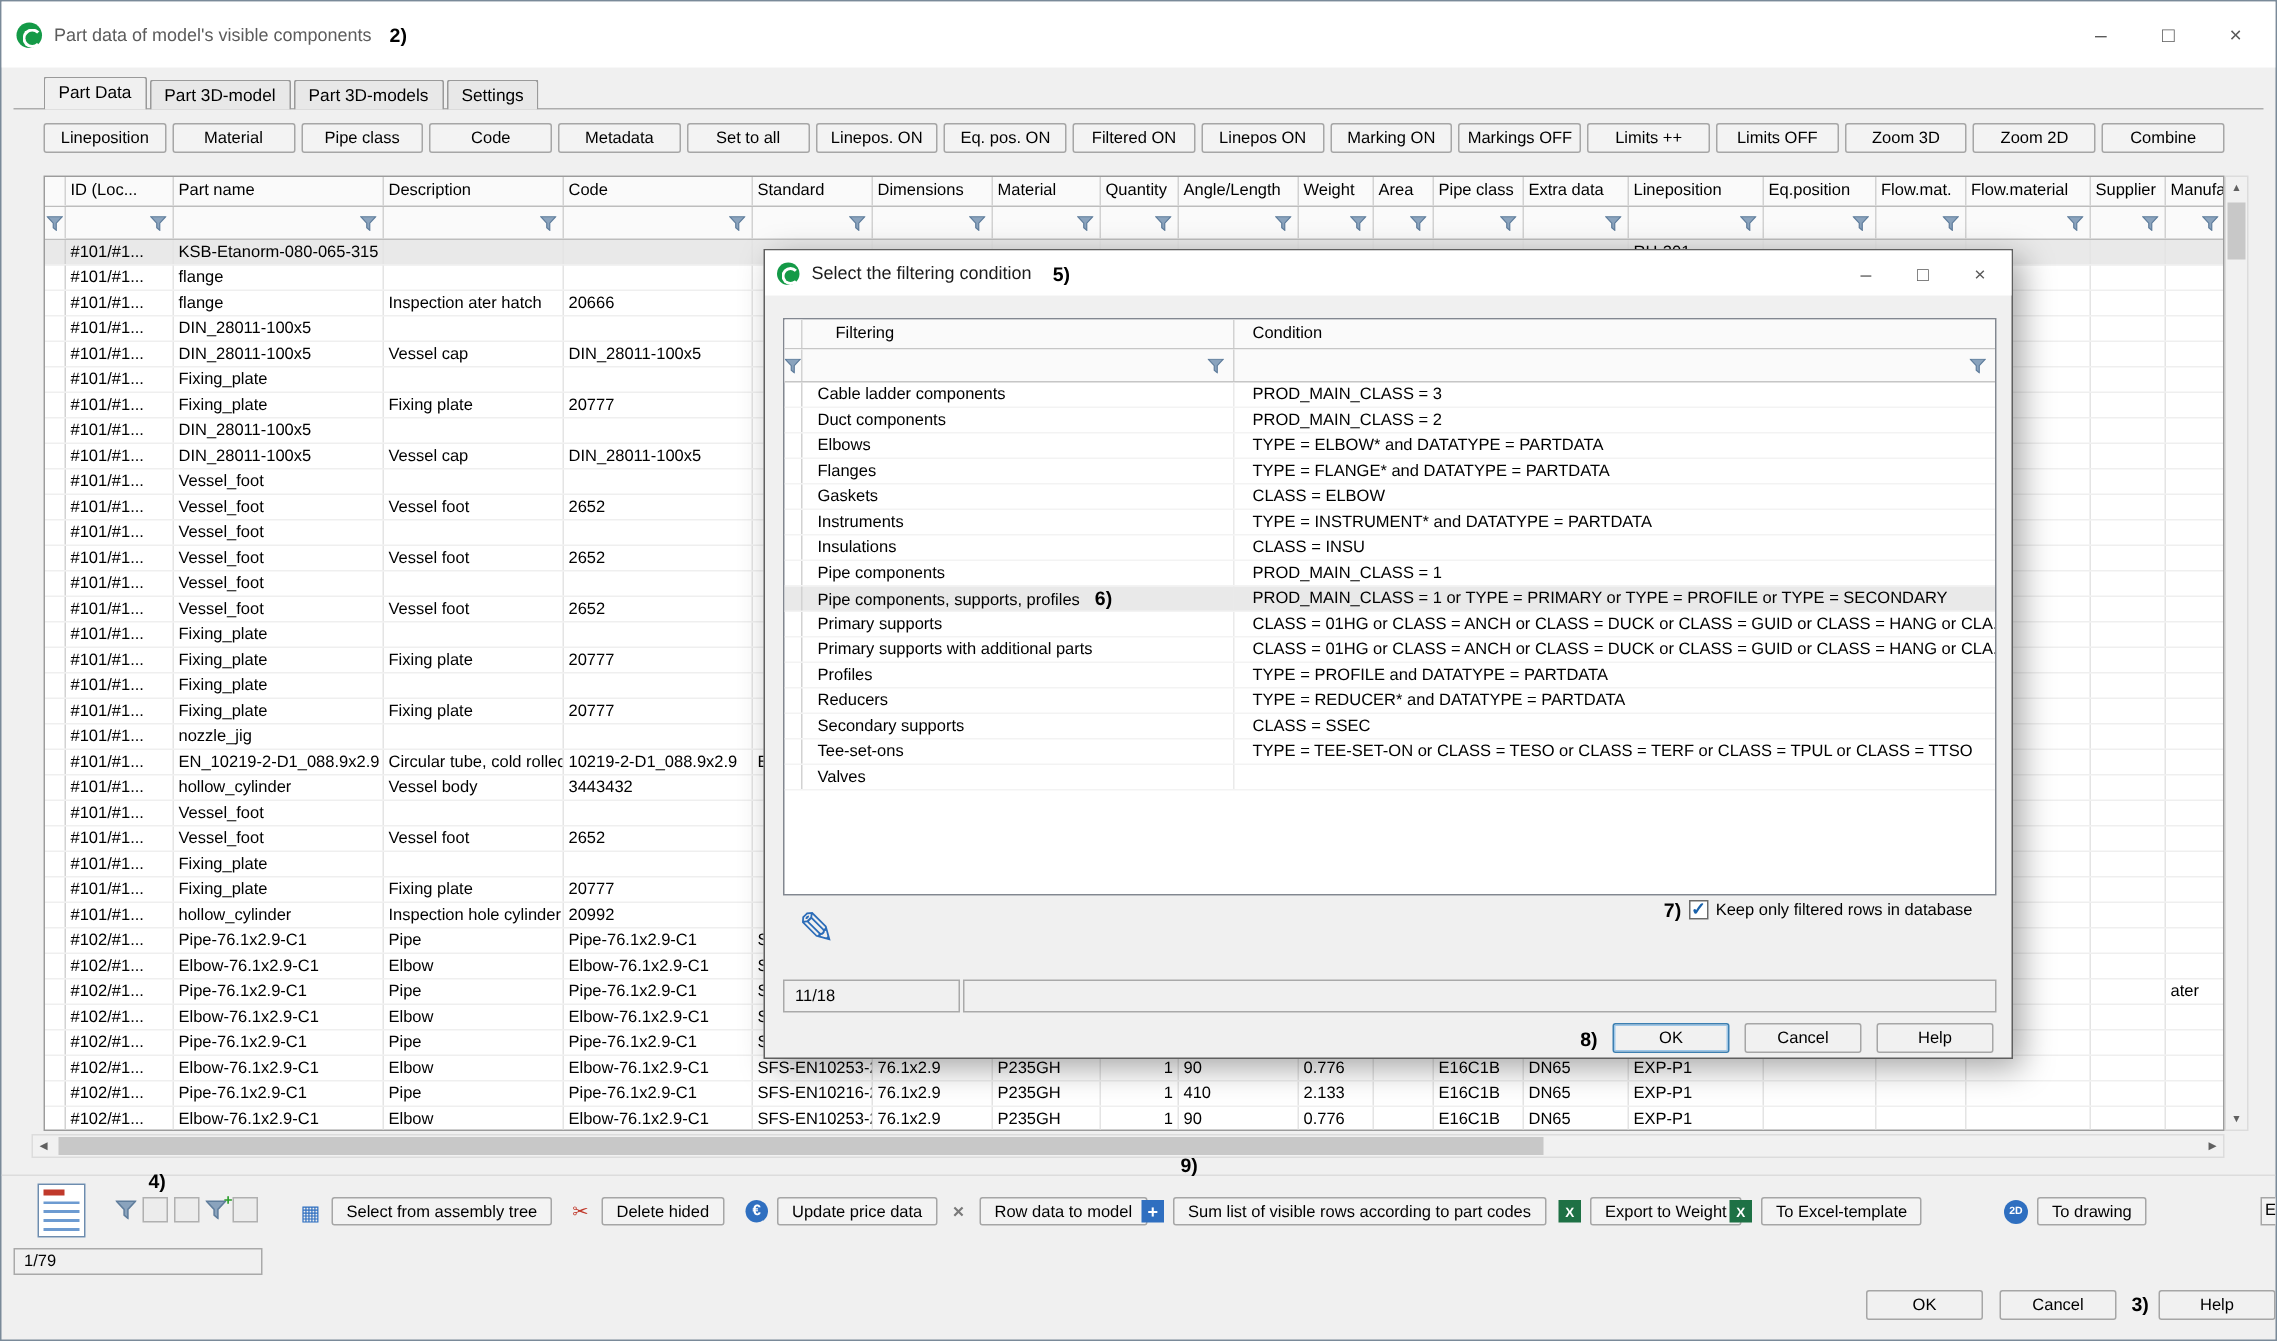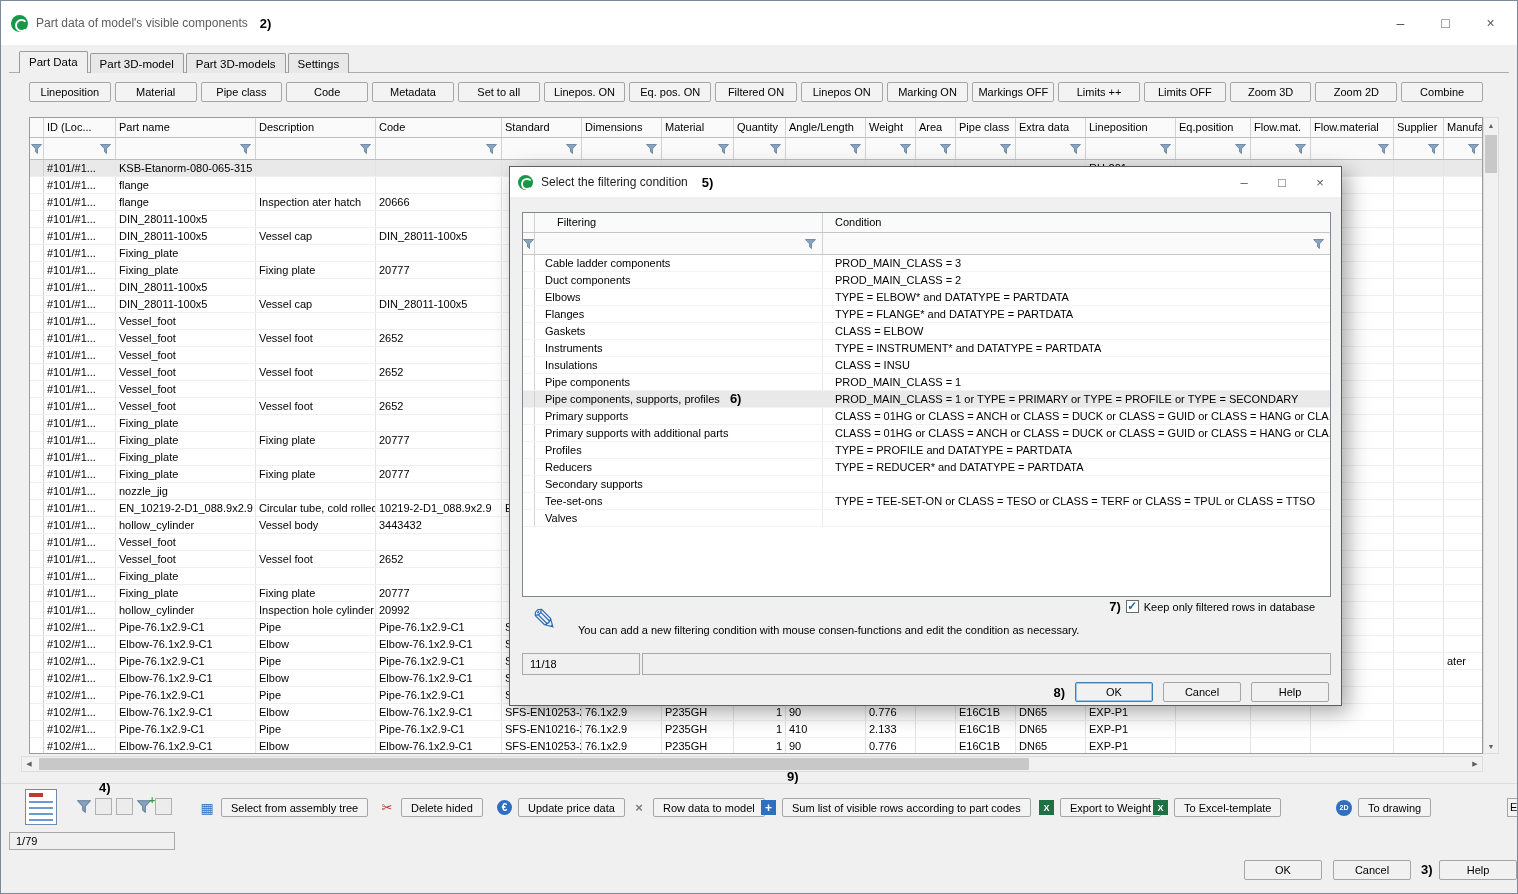--- a/index.html
+++ b/index.html
@@ -9,21 +9,21 @@
   
   .titlebar{position:absolute;left:0;top:0;right:0;height:44px;background:#fff;display:flex;align-items:center;padding-left:10px}
   .app-icon{width:17px;height:17px;border-radius:50%;background:#149a47;flex:none;position:relative}
   .app-icon::after{content:"";position:absolute;left:4px;top:4px;width:9px;height:9px;border-radius:50%;border:2px solid #fff;border-right-color:transparent}
   .title-text{margin-left:8px;font-size:12px;color:#5c5c5c;white-space:nowrap}
   .ann{font-weight:bold;font-size:13px;color:#000}
   .tann{margin-left:12px}
   .win-controls{position:absolute;right:4px;top:0;height:100%;display:flex;align-items:center}
   .win-btn{width:45px;height:30px;display:flex;align-items:center;justify-content:center;color:#5a5a5a;font-size:14px}
   
-  .tab-strip{position:absolute;left:18px;top:50px;height:22px;display:flex;gap:2px;z-index:3}
+  .tab-strip{position:absolute;left:28px;top:50px;height:22px;display:flex;gap:2px;z-index:3}
   .tab{padding:4px 9px 0 9px;font-size:11.5px;background:#e8e8e8;border:1px solid #9a9a9a;border-bottom:none;border-radius:2px 2px 0 0;height:20px;margin-top:2px}
   .tab.active{background:#f0f0f0;height:22px;margin-top:0;position:relative;z-index:4}
   #tabline{position:absolute;left:8px;right:8px;top:71px;height:1px;background:#adadad;z-index:2}
   
   .toolbar{position:absolute;left:28px;top:81px;width:1454px;display:flex;gap:4px;z-index:3}
   .tbtn{flex:1;height:20px;font-family:"Liberation Sans",sans-serif;font-size:11px;background:#f3f3f3;border:1px solid #a6a6a6;border-radius:2px;white-space:nowrap;overflow:hidden}
   
   .grid{position:absolute;left:28px;top:116px;width:1454px;height:637px;background:#fff;border:1px solid #9c9c9c;overflow:hidden;z-index:1}
   .hrow{display:flex;height:20px;background:#fafafa;border-bottom:1px solid #bdbdbd}
   .hcell{border-right:1px solid #d2d2d2;font-size:11px;line-height:19px;padding:0 3px;white-space:nowrap;overflow:hidden;flex:none}
@@ -1225,41 +1225,41 @@
             <div class="dcell c">TYPE = PROFILE and DATATYPE = PARTDATA</div>
           </div>
           <div class="drow">
             <div class="dgut"></div>
             <div class="dcell f">Reducers</div>
             <div class="dcell c">TYPE = REDUCER* and DATATYPE = PARTDATA</div>
           </div>
           <div class="drow">
             <div class="dgut"></div>
             <div class="dcell f">Secondary supports</div>
+            <div class="dcell c">CLASS = SSEC</div>
           </div>
           <div class="drow">
             <div class="dgut"></div>
             <div class="dcell f">Tee-set-ons</div>
             <div class="dcell c">TYPE = TEE-SET-ON or CLASS = TESO or CLASS = TERF or CLASS = TPUL or CLASS = TTSO</div>
           </div>
           <div class="drow">
             <div class="dgut"></div>
             <div class="dcell f">Valves</div>
           </div>
         </div>
     </div>
 
     <div class="dlg-checkline">
       <span class="ann">7)</span>
       <span class="checkbox">✓</span>
       <span>Keep only filtered rows in database</span>
     </div>
 
     <div class="info-icon">✎</div>
-    <div class="info-text">You can add a new filtering condition with mouse consen-functions and edit the condition as necessary.</div>
 
     <div class="dlg-status1">11/18</div>
     <div class="dlg-status2"></div>
 
     <div class="dlg-buttons">
       <span class="ann">8)</span>
       <button class="btn default">OK</button>
       <button class="btn">Cancel</button>
       <button class="btn">Help</button>
     </div>

